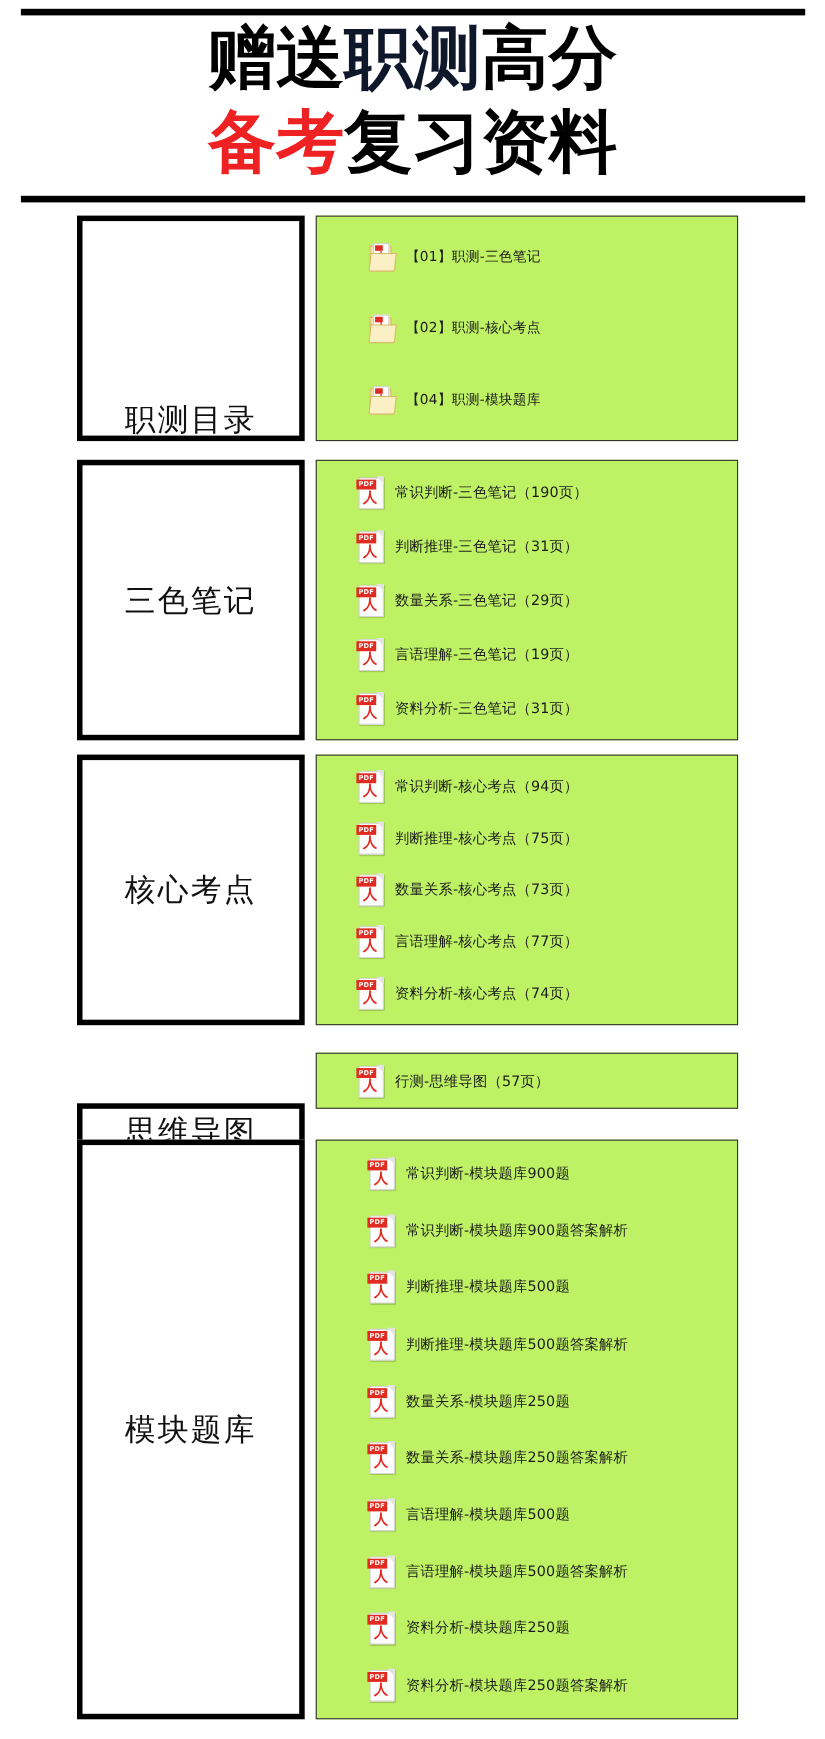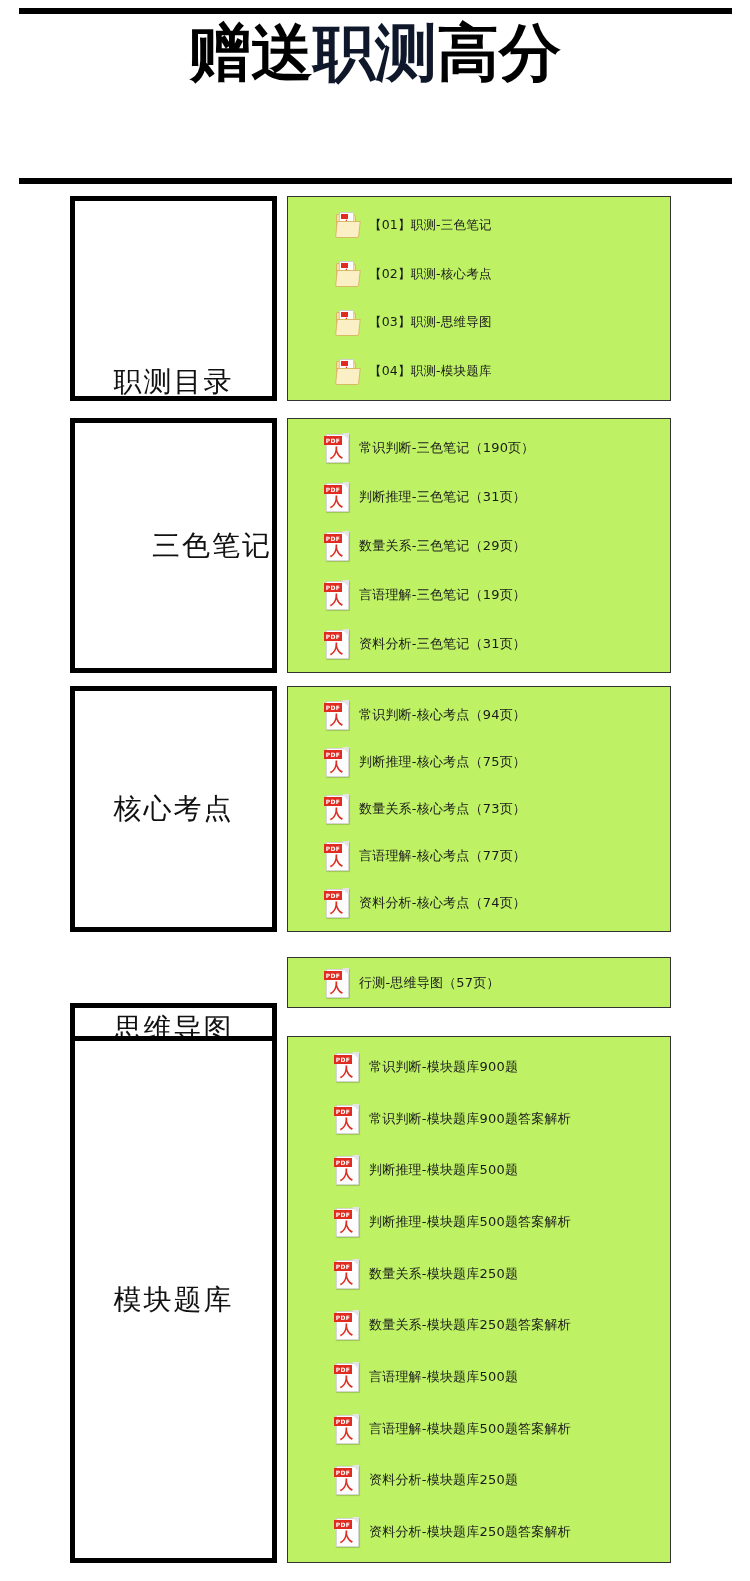--- a/index.html
+++ b/index.html
@@ -212,20 +212,23 @@
   }
 </style>
 </head>
 <body>
 
 <div id="header">
   <div class="rule top"></div>
   <div class="title-line l1">
     <span class="tk">赠送</span><span class="tb">职测</span><span class="tk">高分</span>
   </div>
+  <div class="title-line l2">
+    <span class="tr">备考</span><span class="tk">复习资料</span>
+  </div>
   <div class="rule bottom"></div>
 </div>
 
 <div class="section">
   <div class="label-box" style="top:196px;height:205px;align-items:flex-end;">
     <span class="label-text">职测目录</span>
   </div>
   <div class="list-box" style="top:196px;height:205px;">
     <div class="list-inner">
       <div class="row">
@@ -252,39 +255,28 @@
       </div>
       <div class="row">
         <span class="folder-icon">
           <span class="back"></span>
           <span class="sheet">
               <span class="mini"></span>
               <span class="acro2">人</span>
             </span>
           <span class="front"></span>
         </span>
-        <span class="row-label">【03】职测-思维导图</span>
-      </div>
-      <div class="row">
-        <span class="folder-icon">
-          <span class="back"></span>
-          <span class="sheet">
-              <span class="mini"></span>
-              <span class="acro2">人</span>
-            </span>
-          <span class="front"></span>
-        </span>
         <span class="row-label">【04】职测-模块题库</span>
       </div>
     </div>
   </div>
 </div>
 
 <div class="section">
-  <div class="label-box" style="top:418px;height:255px;justify-content:flex-end;">
+  <div class="label-box" style="top:418px;height:255px;">
     <span class="label-text">三色笔记</span>
   </div>
   <div class="list-box" style="top:418px;height:255px;">
     <div class="list-inner">
       <div class="row wide">
         <span class="pdf-icon">
           <span class="page"></span>
             <span class="fold"></span>
           <span class="banner">PDF</span>
           <span class="acro">人</span>

